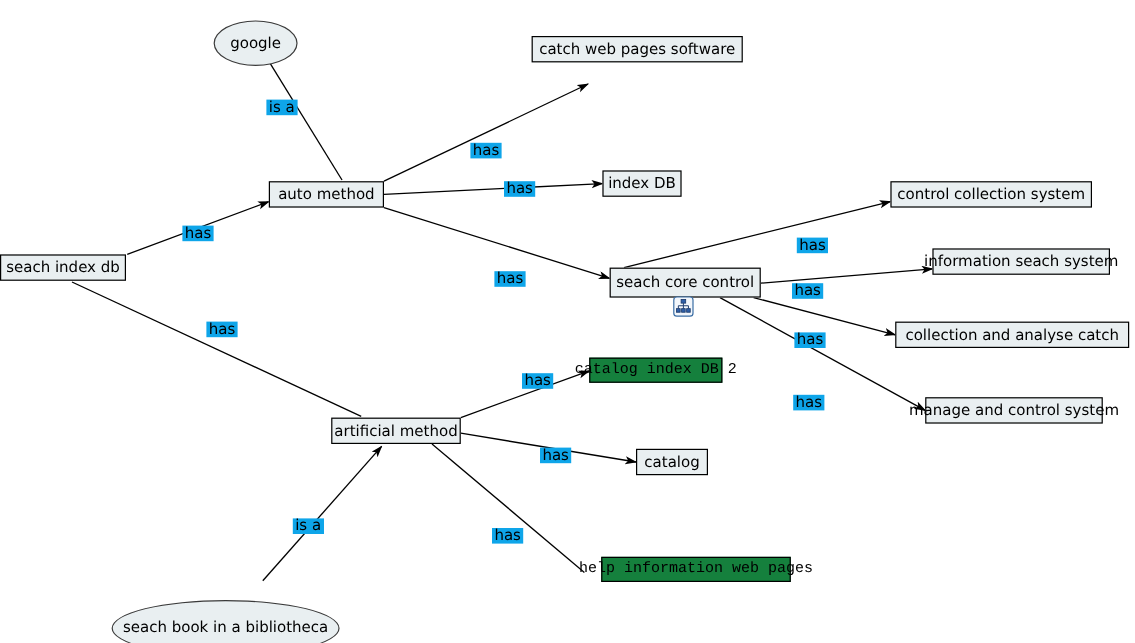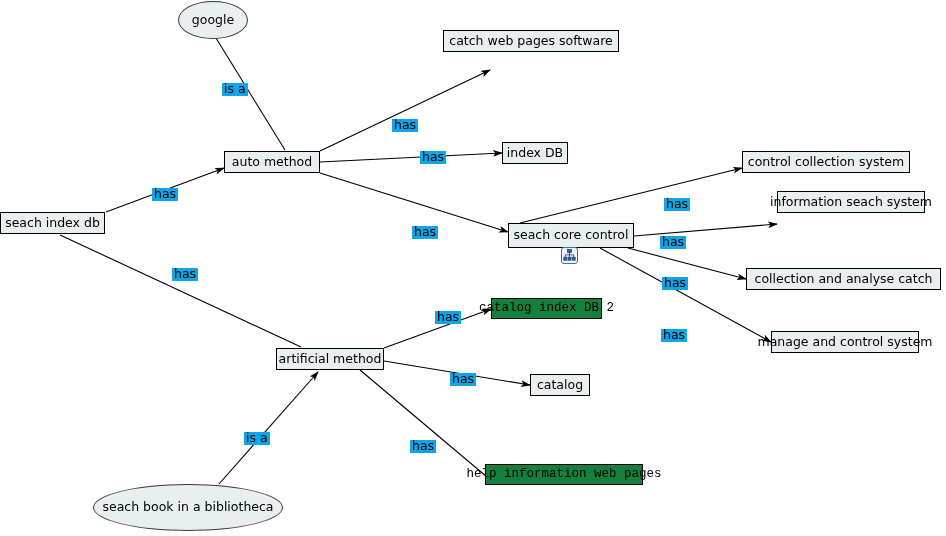--- a/index.html
+++ b/index.html
@@ -40,20 +40,21 @@
     background: #e9eff1;
   }
   .node.box.plain {
     background: #15803d;
     font-family: Liberation Mono, monospace;
   }
   .node.ellipse {
     border: 1px solid #3a3a3a;
     background: #e9eff1;
     border-radius: 50%;
+    margin-top: 16px;
   }
   .edge-label {
     position: absolute;
     font-size: 12.5px;
     color: #000000;
     background: #0ea5e9;
     padding: 0 2px;
     white-space: nowrap;
     line-height: 1;
   }
@@ -115,39 +116,39 @@
       </div>
       <div class="node box" style="left: 0px; top: 212px; width: 105px; height: 22px;">
         <span>seach index db</span>
       </div>
       <div class="node box" style="left: 508px; top: 223px; width: 126px; height: 25px;">
         <span>seach core control</span>
       </div>
       <div class="node box" style="left: 742px; top: 151px; width: 168px; height: 22px;">
         <span>control collection system</span>
       </div>
-      <div class="node box" style="left: 777px; top: 191px; width: 148px; height: 22px;">
+      <div class="node box" style="left: 777px; top: 207px; width: 148px; height: 22px;">
         <span>information seach system</span>
       </div>
       <div class="node box" style="left: 746px; top: 268px; width: 195px; height: 22px;">
         <span>collection and analyse catch</span>
       </div>
       <div class="node box" style="left: 771px; top: 331px; width: 148px; height: 22px;">
         <span>manage and control system</span>
       </div>
       <div class="node box plain" style="left: 491px; top: 298px; width: 111px; height: 21px;">
         <span>catalog index DB 2</span>
       </div>
       <div class="node box" style="left: 276px; top: 348px; width: 108px; height: 22px;">
         <span>artificial method</span>
       </div>
       <div class="node box" style="left: 530px; top: 374px; width: 60px; height: 22px;">
         <span>catalog</span>
       </div>
-      <div class="node box plain" style="left: 485px; top: 464px; width: 158px; height: 21px;">
+      <div class="node box plain" style="left: 501px; top: 464px; width: 158px; height: 21px;">
         <span>help information web pages</span>
       </div>
       <div class="node ellipse" style="left: 93px; top: 484px; width: 190px; height: 47px;">
         <span>seach book in a bibliotheca</span>
       </div>
     </div>
   <div id="labels-layer">
       <div class="edge-label" style="left: 222px; top: 83px;">is a</div>
       <div class="edge-label" style="left: 152px; top: 188px;">has</div>
       <div class="edge-label" style="left: 172px; top: 268px;">has</div>

